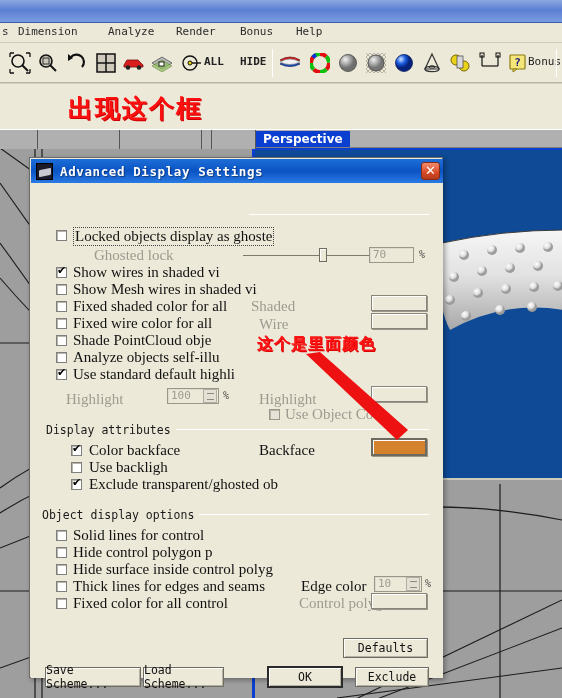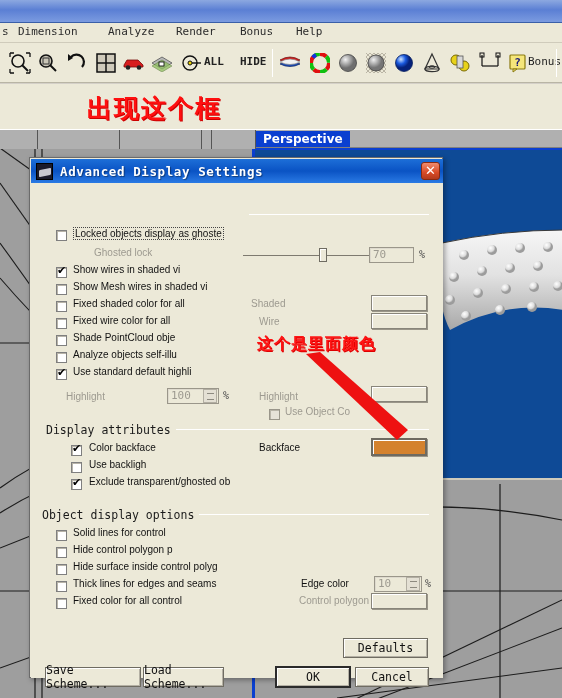--- a/index.html
+++ b/index.html
@@ -41,21 +41,21 @@
     position:absolute; top:6px; width:1px; height:28px;
     background:#b0ac9c; border-right:1px solid #fff;
   }
 
   
   #workspace {
     position:absolute; left:0; top:84px; width:562px; height:614px;
     background:#ece9d8;
   }
   #annot-top {
-    position:absolute; left:87px; top:92px; font-size:25px; font-weight:bold;
+    position:absolute; left:68px; top:92px; font-size:25px; font-weight:bold;
     color:#ff1010; font-family:"DejaVu Sans", sans-serif; letter-spacing:2px;
     text-shadow:1px 1px 0 #cc0000;
   }
   #vp-tabstrip {
     position:absolute; left:0; top:129px; width:562px; height:19px;
     background:#b0b0b0; border-top:1px solid #fff; border-bottom:1px solid #808080;
   }
   .vtab {
     position:absolute; top:0; height:19px; border-right:1px solid #555;
     background:#b0b0b0;
@@ -132,22 +132,22 @@
   .cb {
     position:absolute; width:11px; height:11px; background:#fff;
     border:1px solid #7f7f7f; box-shadow:inset 1px 1px 0 #b8b4a8;
   }
   .cb.checked:after {
     content:"✔"; position:absolute; left:0px; top:-4px;
     font-size:11px; color:#000; font-family:"DejaVu Sans", sans-serif;
   }
   .cb.dis { background:#e6e2d8; border-color:#9a968a; }
   .lbl {
-    position:absolute; font-size:10px; color:#111;
-    font-family:Liberation Sans, sans-serif; white-space:nowrap;
+    position:absolute; font-size:15px; color:#111;
+    font-family:Liberation Serif, serif; white-space:nowrap;
   }
   .lbl.dis { color:#9d9a90;text-align:right; }
   .lbl.dotted { border:1px dotted #444; padding:0 1px; }
 
   .swatch {
     position:absolute; width:54px; height:16px; background:#ece9d8;
     border:1px solid #88857a; box-shadow:inset 1px 1px 0 #fff, 1px 1px 0 #9a9689;
   }
   .swatch.active { background:#d4822e; border:2px solid #6e6a60; }
 
@@ -525,22 +525,22 @@
     <span class="pct" style="left:394px; top:395px">%</span>
 
     <div class="cb" style="left:25px; top:415px"></div>
     <span class="lbl" style="left:42px; top:412px">Fixed color for all control</span>
     <span class="lbl dis" style="left:268px; top:412px">Control polygon</span>
     <div class="swatch" style="left:340px; top:410px; width:56px"></div>
 
     <div class="btn" style="left:312px; top:455px; width:85px">Defaults</div>
     <div class="btn" style="left:14px; top:484px; width:96px">Save Scheme...</div>
     <div class="btn" style="left:112px; top:484px; width:81px">Load Scheme...</div>
-    <div class="btn default" style="left:244px; top:483px; width:76px; height:22px">OK</div>
-    <div class="btn" style="left:324px; top:484px; width:74px">Cancel</div>
+    <div class="btn default" style="left:236px; top:483px; width:76px; height:22px">OK</div>
+    <div class="btn" style="left:324px; top:484px; width:74px">Exclude</div>
 
   </div>
 </div>
 
 <div id="annot-inner">这个是里面颜色</div>
 <svg id="arrow-svg" width="130" height="95">
   <path d="M6 2 L20 0 L108 78 L97 88 Z" fill="#ee1111"></path>
 </svg>
 
 </body></html>

